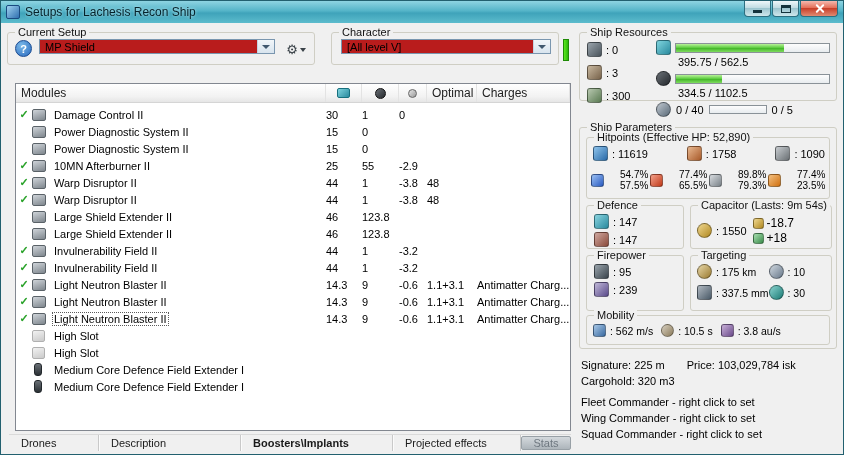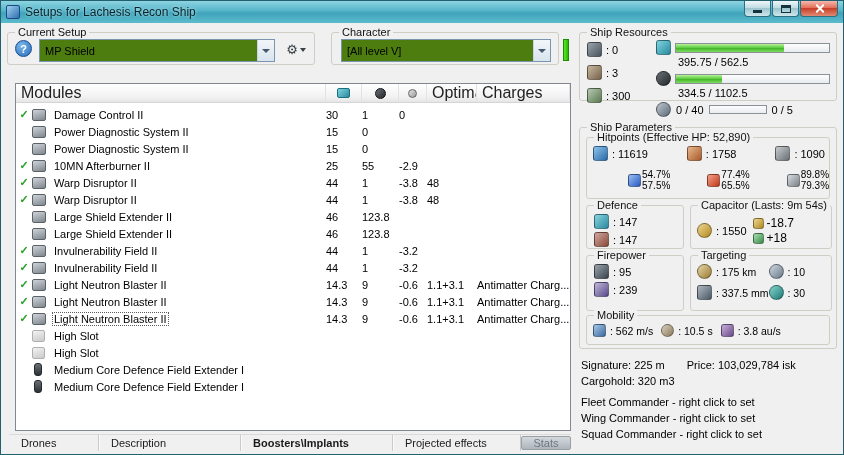--- a/index.html
+++ b/index.html
@@ -34,22 +34,22 @@
   .gbox { position:absolute; border:1px solid #cfcec4; border-radius:3px; }
   .glabel { position:absolute; top:-7px; left:7px; background:#f0f0f0; padding:0 3px;
     line-height:12px; white-space:nowrap; color:#111; }
 
   
   .gb-setup { left:6px; top:31px; width:308px; height:33px; }
   .gb-char  { left:330px; top:31px; width:228px; height:33px; }
   .help-btn { position:absolute; left:7px; top:7px; width:17px; height:17px; border-radius:50%;
     background:radial-gradient(circle at 35% 30%,#7ab8e8,#2a6bc0); border:1px solid #1a4a90;
     color:#fff; font-weight:bold; font-size:11px; display:flex; align-items:center; justify-content:center; }
-  .combo { position:absolute; display:flex; align-items:stretch; height:23px;
-    border:1px solid #7a96af; background:#4d7c0f;justify-content:center; }
+  .combo { position:absolute; display:flex; align-items:stretch; height:15px;
+    border:1px solid #7a96af; background:#b91c1c;justify-content:center; }
   .combo .ctext { flex:1; display:flex; align-items:center; padding:0 5px;
     white-space:nowrap; overflow:hidden; }
   .carrow { width:17px; display:flex; align-items:center; justify-content:center;
     border-left:1px solid #c6d4e1; background:linear-gradient(#f2f6f9,#d8e4ee); }
   .carrow::after { content:""; width:0; height:0;
     border-left:4px solid transparent; border-right:4px solid transparent; border-top:4px solid #41586e; }
   .setup-combo { left:31px; top:6px; width:236px; }
   .char-combo { left:9px; top:6px; width:210px; }
   .tools-btn { position:absolute; left:272px; top:6px; width:32px; height:21px;
     display:flex; align-items:center; justify-content:center; gap:2px;
@@ -58,21 +58,21 @@
   .tarrow { width:0; height:0; border-left:3px solid transparent;
     border-right:3px solid transparent; border-top:4px solid #3a4248; }
   .valid-bar { position:absolute; left:562px; top:38px; width:6px; height:22px;
     background:linear-gradient(90deg,#59e81f,#2db60a); border:1px solid #1f8a06; }
 
   
   .modpanel { position:absolute; left:14px; top:82px; width:556px; height:348px;
     background:#fff; border:1px solid #828790; }
   .modhead { display:grid; grid-template-columns:310px 36px 37px 28px 50px 1fr;
     height:19px; background:linear-gradient(#ffffff,#f2f2f2 70%,#e6e6e6);
-    border-bottom:1px solid #d5d5d5; font-size:16px; color:#222; }
+    border-bottom:1px solid #d5d5d5; font-size:12px; color:#222; }
   .modhead > div { display:flex; align-items:center; padding-left:5px;
     border-right:1px solid #e3e3e3; overflow:hidden; }
   .h-ic { justify-content:center; padding-left:0 !important; }
   .hic { display:inline-block; }
   .hic-cpu { width:13px; height:10px; border-radius:2px; border:1px solid #17707e;
     background:linear-gradient(135deg,#7fd4de,#2a8a9e); }
   .hic-pg { width:11px; height:11px; border-radius:50%; border:1px solid #111;
     background:linear-gradient(135deg,#6a7076,#24282c); }
   .hic-cap { width:9px; height:9px; border-radius:50%; border:1px solid #666;
     background:linear-gradient(135deg,#e6e6e6,#9a9a9a); }
@@ -130,21 +130,21 @@
   .gb-targ { left:110px; top:127px; width:142px; height:56px; }
   .gb-mob  { left:6px;   top:187px; width:244px; height:30px; }
 
   .stat { display:inline-flex; align-items:center; gap:4px; white-space:nowrap; }
   .picon { display:inline-block; width:15px; height:15px; border-radius:3px; flex:none;
     border:1px solid rgba(0,0,0,.35); background:linear-gradient(135deg,#d0d4d8,#8a9298); }
   .picon.sm { width:11px; height:11px; }
 
   .hprow { position:absolute; left:6px; top:8px; right:4px; display:flex; justify-content:space-between; }
   .resrow { position:absolute; left:4px; top:31px; right:2px; display:flex; }
-  .resist { display:flex; align-items:center; gap:1px; width:60px;margin-left:37px; }
+  .resist { display:flex; align-items:center; gap:16px; width:60px; }
   .resist .picon { width:13px; height:13px; }
   .rvals { display:flex; flex-direction:column; font-size:10px; line-height:11px; }
 
   .vstat { position:absolute; left:7px; display:flex; align-items:center; gap:4px; }
   .vstat.r1 { top:8px; } .vstat.r2 { top:26px; }
 
   .caprow { position:absolute; left:6px; top:10px; right:2px; display:flex; align-items:center; gap:6px; }
   .capcol { display:flex; flex-direction:column; gap:1px; font-size:12px; }
   .capcol .stat { gap:3px; }
 

